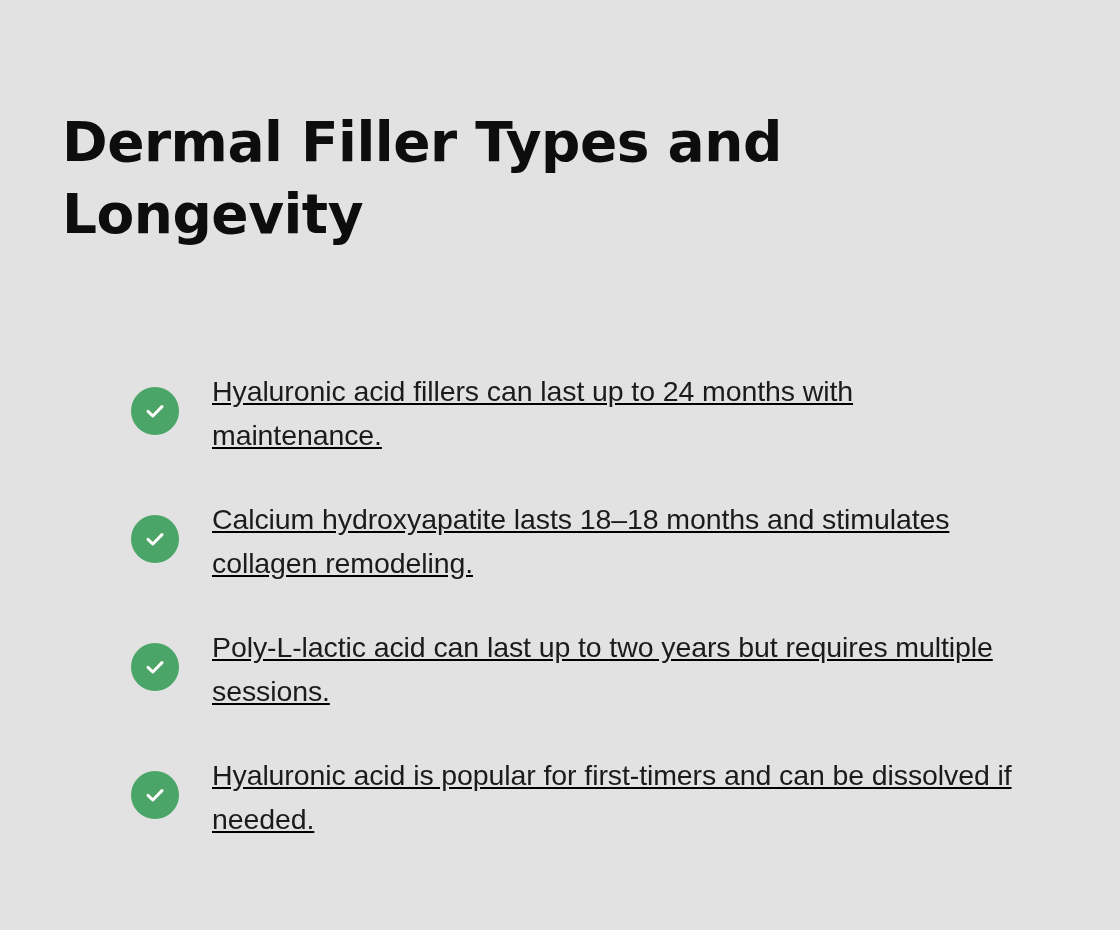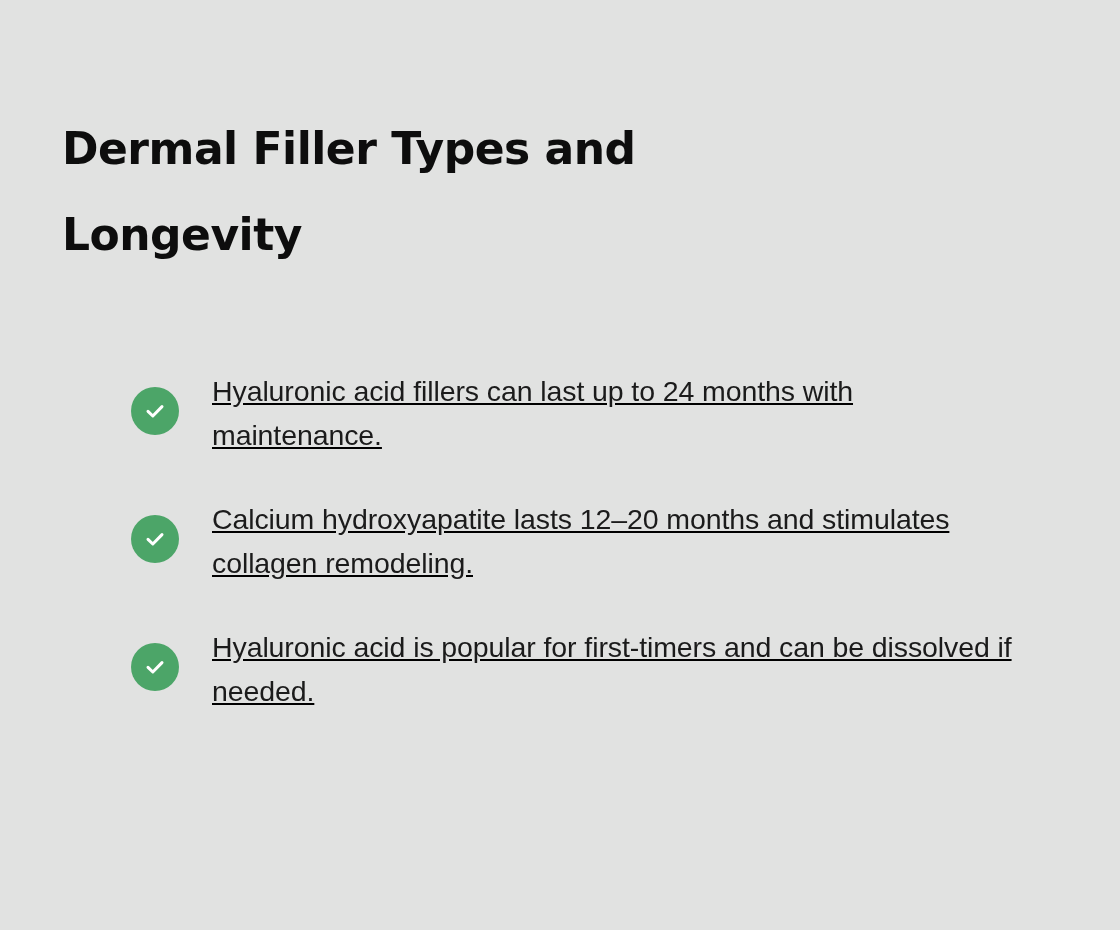--- a/index.html
+++ b/index.html
@@ -20,22 +20,22 @@
     background: #e1e2e1;
     box-sizing: border-box;
   }
   .page-title {
     position: absolute;
     left: 62px;
     top: 106px;
     width: 810px;
     margin: 0;
     font-family: "DejaVu Sans", "Liberation Sans", sans-serif;
-    font-size: 44px;
-    line-height: 86px;
+    font-size: 55px;
+    line-height: 72px;
     font-weight: 700;
     letter-spacing: -0.5px;
     color: #0d0d0d;
     white-space: pre-line;
   }
   .bullet-list {
     position: absolute;
     left: 131px;
     top: 369px;
     width: 900px;
@@ -97,23 +97,31 @@
       </span>
       <span class="bullet-text">Hyaluronic acid fillers can last up to 24 months with maintenance.</span>
     </li>
 
     <li class="bullet-item">
       <span class="check-badge">
         <svg width="26" height="26" viewBox="0 0 26 26" aria-hidden="true">
           <path d="M6 13.4 L10.8 18 L20 8.6" fill="none" stroke="#ffffff" stroke-width="3" stroke-linecap="round" stroke-linejoin="round"></path>
         </svg>
       </span>
-      <span class="bullet-text">Calcium hydroxyapatite lasts 12–20 months and stimulates collagen remodeling.</span>
+      <span class="bullet-text">Calcium hydroxyapatite lasts 18–18 months and stimulates collagen remodeling.</span>
     </li>
 
+    <li class="bullet-item">
+      <span class="check-badge">
+        <svg width="26" height="26" viewBox="0 0 26 26" aria-hidden="true">
+          <path d="M6 13.4 L10.8 18 L20 8.6" fill="none" stroke="#ffffff" stroke-width="3" stroke-linecap="round" stroke-linejoin="round"></path>
+        </svg>
+      </span>
+      <span class="bullet-text">Poly-L-lactic acid can last up to two years but requires multiple sessions.</span>
+    </li>
 
     <li class="bullet-item">
       <span class="check-badge">
         <svg width="26" height="26" viewBox="0 0 26 26" aria-hidden="true">
           <path d="M6 13.4 L10.8 18 L20 8.6" fill="none" stroke="#ffffff" stroke-width="3" stroke-linecap="round" stroke-linejoin="round"></path>
         </svg>
       </span>
       <span class="bullet-text">Hyaluronic acid is popular for first-timers and can be dissolved if needed.</span>
     </li>
 

